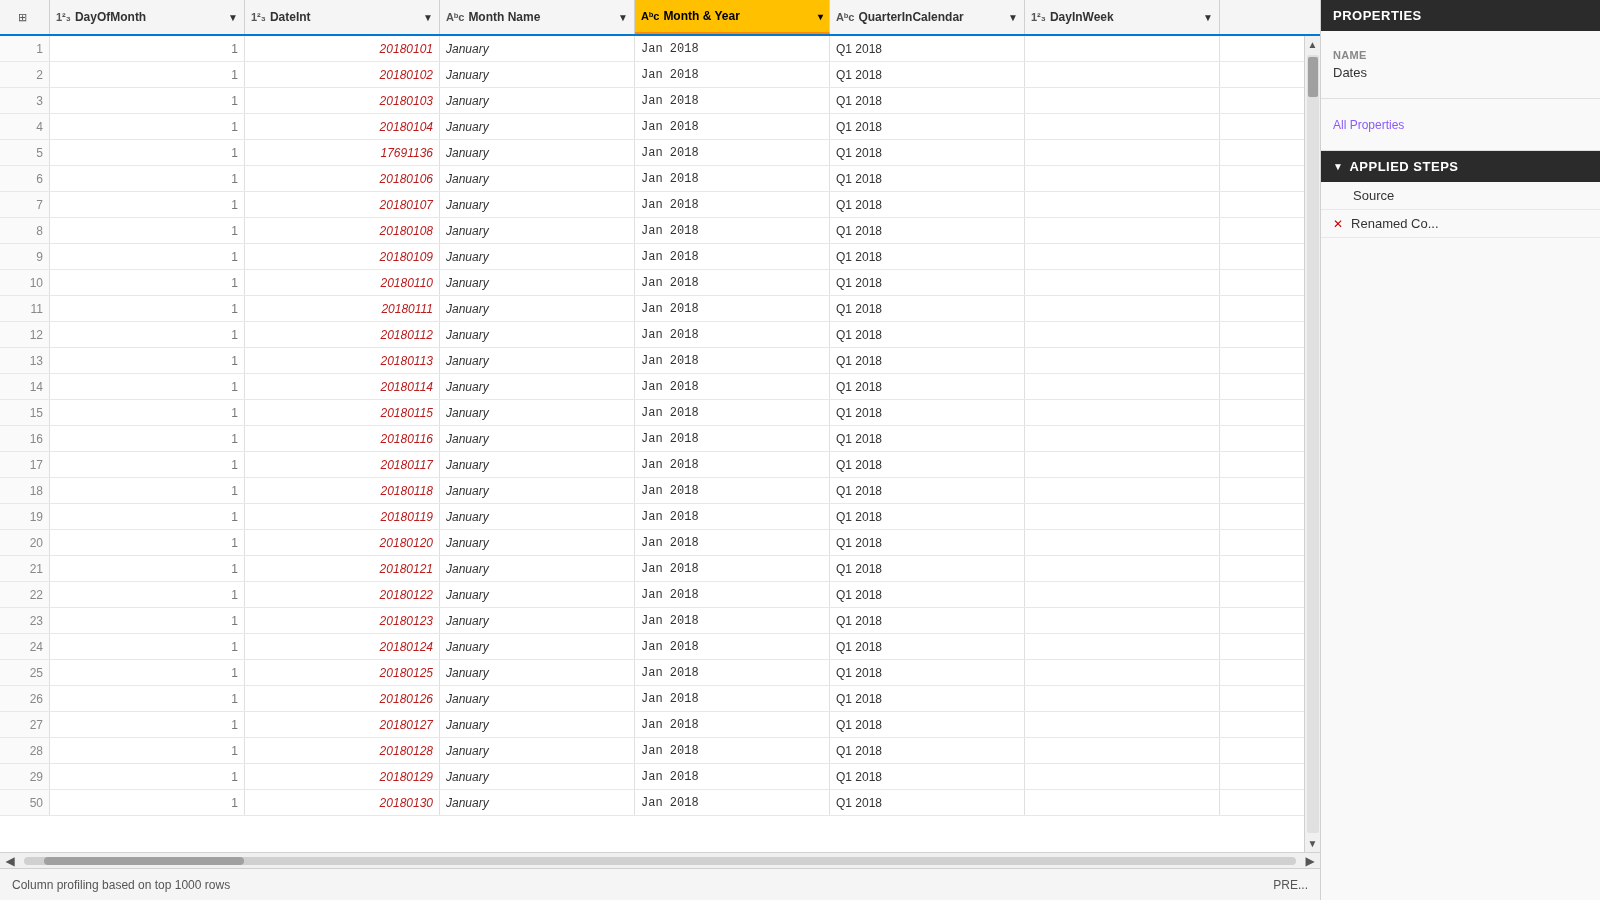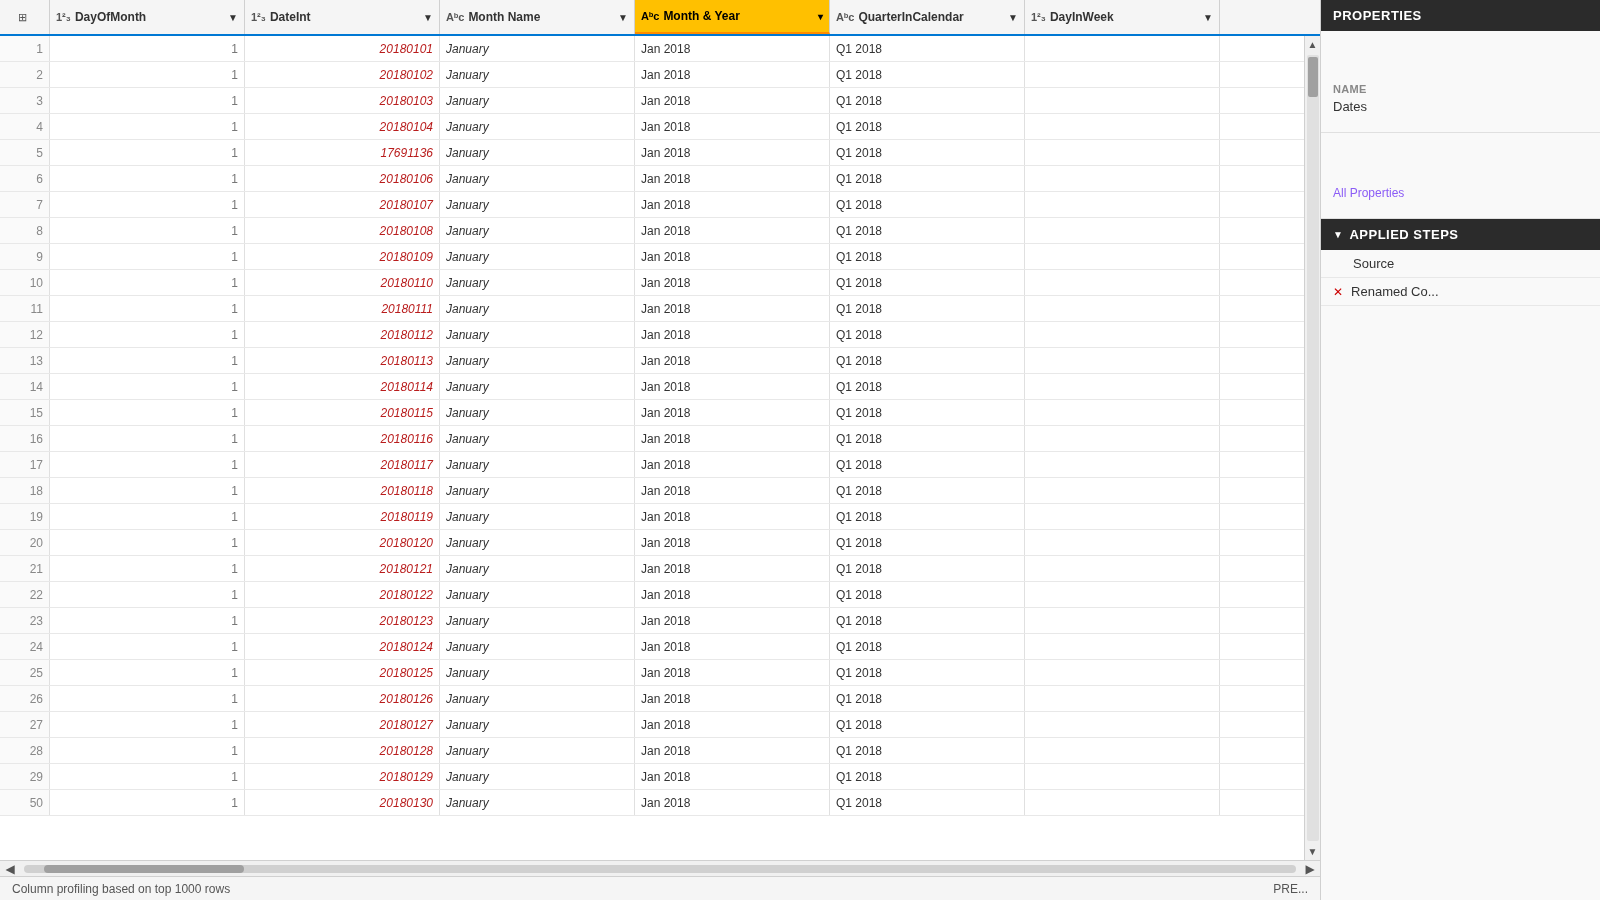--- a/index.html
+++ b/index.html
@@ -38,39 +38,39 @@
     .table-row { display: flex; border-bottom: 1px solid #e8e8e8; height: 26px; min-height: 26px; }
 
     .cell {
       display: flex; align-items: center; border-right: 1px solid #e0e0e0;
       padding: 0 6px; font-size: 12px; color: #333; white-space: nowrap; overflow: hidden;
     }
     .cell-rownum { width: 50px; min-width: 50px; justify-content: flex-end; color: #888; background: #fafafa; }
     .cell-dayofmonth { width: 195px; min-width: 195px; justify-content: flex-end; color: #777; }
     .cell-dateint { width: 195px; min-width: 195px; justify-content: flex-end; color: #b91c1c; font-style: italic; }
     .cell-monthname { width: 195px; min-width: 195px; font-style: italic; }
-    .cell-monthyear { width: 195px; min-width: 195px; }
+    .cell-monthyear { width: 195px; min-width: 195px; font-family: Liberation Mono, monospace; }
     .cell-quarterincalendar { width: 195px; min-width: 195px; }
     .cell-dayinweek { width: 195px; min-width: 195px; }
 
     
     .scrollbar-area { height: 16px; background: #f0f0f0; border-top: 1px solid #d0d0d0; display: flex; align-items: center; position: relative; }
     .scroll-left { width: 20px; height: 16px; display: flex; align-items: center; justify-content: center; cursor: pointer; color: #555; font-size: 12px; }
     .scroll-right { width: 20px; height: 16px; display: flex; align-items: center; justify-content: center; cursor: pointer; color: #555; font-size: 12px; }
     .scroll-track { flex: 1; height: 8px; background: #d0d0d0; border-radius: 4px; margin: 0 4px; position: relative; }
     .scroll-thumb { width: 200px; height: 8px; background: #a0a0a0; border-radius: 4px; position: absolute; left: 20px; }
 
     
-    .status-bar { height: 24px; background: #f5f5f5; border-top: 1px solid #d0d0d0; display: flex; align-items: center; padding: 8px 12px; font-size: 12px; color: #555; justify-content: space-between; }
+    .status-bar { height: 32px; background: #f5f5f5; border-top: 1px solid #d0d0d0; display: flex; align-items: center; padding: 8px 12px; font-size: 12px; color: #555; justify-content: space-between; }
 
     
     .right-panel { width: 280px; min-width: 280px; background: #f9f9f9; border-left: 1px solid #d0d0d0; display: flex; flex-direction: column; }
 
     .panel-header { background: #2b2b2b; color: #fff; padding: 8px 12px; font-size: 13px; font-weight: 600; letter-spacing: 0.5px; display: flex; align-items: center; justify-content: space-between; }
-    .panel-section { padding: 18px 12px; border-bottom: 1px solid #e0e0e0; margin-top: 34px; }
+    .panel-section { padding: 18px 12px; border-bottom: 1px solid #e0e0e0; }
     .panel-section-label { font-size: 11px; color: #888; margin-bottom: 4px; font-weight: 600; text-transform: uppercase; letter-spacing: 0.3px; }
     .panel-value { font-size: 13px; color: #333; }
     .panel-link { font-size: 12px; color: #8b5cf6; cursor: pointer; text-decoration: none; }
 
     .applied-steps-header { padding: 8px 12px; background: #2b2b2b; color: #fff; font-size: 13px; font-weight: 600; letter-spacing: 0.5px; display: flex; align-items: center; }
     .applied-steps-header .triangle { margin-right: 6px; font-size: 10px; }
 
     .step-item { display: flex; align-items: center; padding: 6px 12px; border-bottom: 1px solid #e8e8e8; cursor: pointer; }
     .step-item .step-delete { color: #cc0000; margin-right: 8px; font-size: 12px; cursor: pointer; }
     .step-item .step-label { font-size: 13px; color: #333; }

